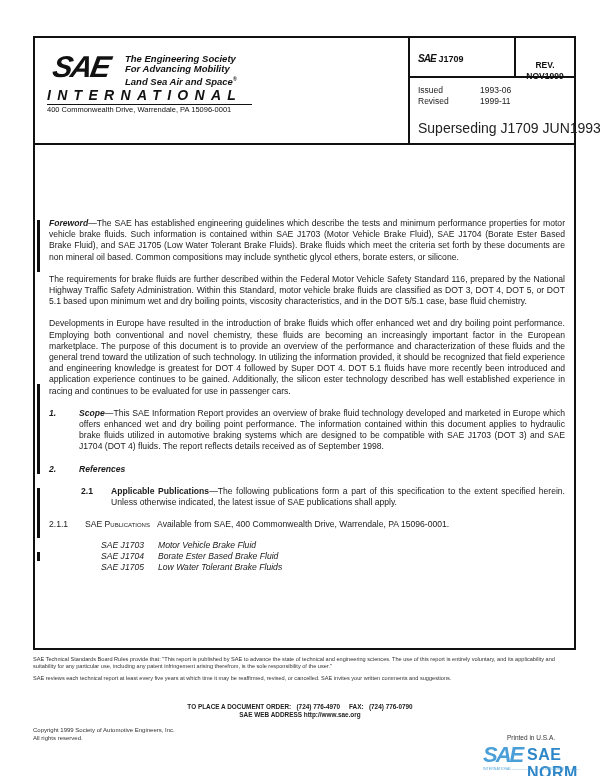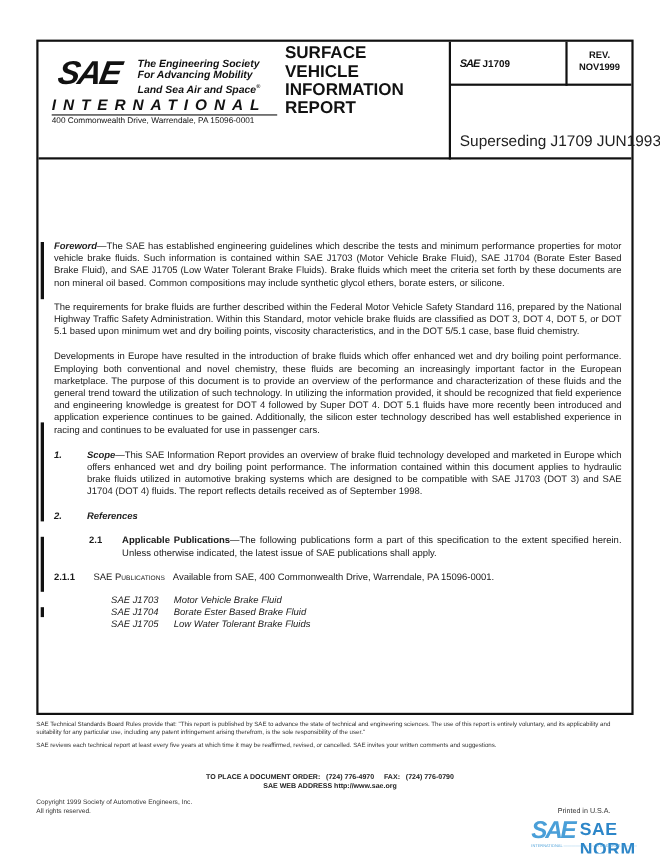--- a/index.html
+++ b/index.html
@@ -15,38 +15,38 @@
   .tagline { position: absolute; left: 82px; top: 8px; font-size: 9.5px; font-weight: bold; font-style: italic; line-height: 10px; width: 130px; }
   .intl { position: absolute; left: 4px; top: 41px; font-size: 14px; font-weight: bold; font-style: italic; letter-spacing: 6.3px; width: 205px; border-bottom: 1px solid #111; padding-bottom: 1px; }
   .address { position: absolute; left: 4px; top: 59px; font-size: 7.5px; white-space: nowrap; }
 
   .title-block { position: absolute; left: 224px; top: 3px; font-size: 15.5px; font-weight: bold; line-height: 16.5px; }
 
   .idbox { position: absolute; left: 373px; top: 0; width: 166px; height: 107px; border-left: 2px solid #111; }
   .idbox-top { position: absolute; left: 0; top: 0; width: 164px; height: 40px; border-bottom: 2px solid #111; }
   .doc-num { position: absolute; left: 8px; top: 15px; font-size: 9px; font-weight: bold; }
   .doc-num .sae-mini { font-style: italic; font-size: 10px; letter-spacing: -1px; margin-right: 3px; }
-  .rev-cell { position: absolute; left: 104px; top: 0; width: 60px; height: 40px; border-left: 2px solid #111; text-align: center; font-size: 8.5px; font-weight: bold; line-height: 11px; padding-top: 7px; }
+  .rev-cell { position: absolute; left: 104px; top: 0; width: 60px; height: 40px; border-left: 2px solid #111; text-align: center; font-size: 8.5px; font-weight: bold; line-height: 11px; padding-top: 22px; }
   .dates { position: absolute; left: 8px; top: 47px; font-size: 8.5px; line-height: 11px; color: #222; }
   .dates .row { display: flex; }
   .dates .lbl { width: 62px; }
   .superseding { position: absolute; left: 8px; top: 82px; font-size: 14px; color: #222; white-space: nowrap; }
 
   .doc-title-band { position: absolute; left: 0; top: 107px; width: 539px; height: 65px; border-bottom: 2px solid #111; }
   .doc-title { position: absolute; left: 215px; top: 28px; font-size: 8.5px; font-weight: bold; }
 
   
   .content { position: absolute; left: 14px; top: 180px; width: 516px; font-size: 8.6px; line-height: 11.2px; color: #1a1a1a; }
   .para { text-align: justify; margin-bottom: 11px; }
   .para .lead { font-weight: bold; font-style: italic; }
   .change-bar { position: absolute; left: -12px; width: 3px; background: #111; }
   .sec-row { display: flex; margin-bottom: 11px; }
   .sec-num { width: 30px; flex-shrink: 0; font-weight: bold; font-style: italic; }
   .sec-num.plain { font-weight: bold; font-style: normal; margin-left: 32px; }
-  .sec-num.sub { font-weight: bold; font-style: normal; width: 36px; }
+  .sec-num.sub { font-weight: normal; font-style: normal; width: 36px; }
   .sec-body { flex: 1; text-align: justify; }
   .sec-body .lead-bi { font-weight: bold; font-style: italic; }
   .sec-body .lead-b { font-weight: bold; }
   .smallcaps { font-variant: small-caps; }
   .pubs { margin-left: 52px; margin-top: 10px; font-style: italic; }
   .pub { display: flex; line-height: 11px; }
   .pub .code { width: 57px; }
 
   
   .foot { position: absolute; left: 33px; top: 656px; width: 545px; font-size: 5.6px; line-height: 7px; color: #333; }
@@ -68,36 +68,40 @@
       <div class="sae-big">SAE</div>
       <div class="tagline">
         <div>The Engineering Society</div>
         <div>For Advancing Mobility</div>
         <div><span>Land Sea Air and Space</span><sup style="font-size:5px">®</sup></div>
       </div>
       <div class="intl">INTERNATIONAL</div>
       <div class="address">400 Commonwealth Drive, Warrendale, PA 15096-0001</div>
     </div>
 
-    <div class="title-block">
-      <div>SURFACE</div>
-      <div>VEHICLE</div>
-      <div>INFORMATION</div>
-      <div>REPORT</div>
-    </div>
 
     <div class="idbox">
       <div class="idbox-top">
         <div class="doc-num">
           <span class="sae-mini">SAE</span><span>J1709</span>
         </div>
         <div class="rev-cell">
           <div>REV.</div>
           <div>NOV1999</div>
         </div>
+      </div>
+      <div class="dates">
+        <div class="row">
+            <span class="lbl">Issued</span>
+            <span>1993-06</span>
+          </div>
+        <div class="row">
+            <span class="lbl">Revised</span>
+            <span>1999-11</span>
+          </div>
       </div>
       <div class="superseding">Superseding J1709 JUN1993</div>
     </div>
   </div>
 
 
   <div class="content">
     <div class="change-bar" style="top:2px;height:52px;"></div>
     <p class="para"><span class="lead">Foreword</span><span>—The SAE has established engineering guidelines which describe the tests and minimum performance properties for motor vehicle brake fluids. Such information is contained within SAE J1703 (Motor Vehicle Brake Fluid), SAE J1704 (Borate Ester Based Brake Fluid), and SAE J1705 (Low Water Tolerant Brake Fluids). Brake fluids which meet the criteria set forth by these documents are non mineral oil based. Common compositions may include synthetic glycol ethers, borate esters, or silicone.</span></p>
 

